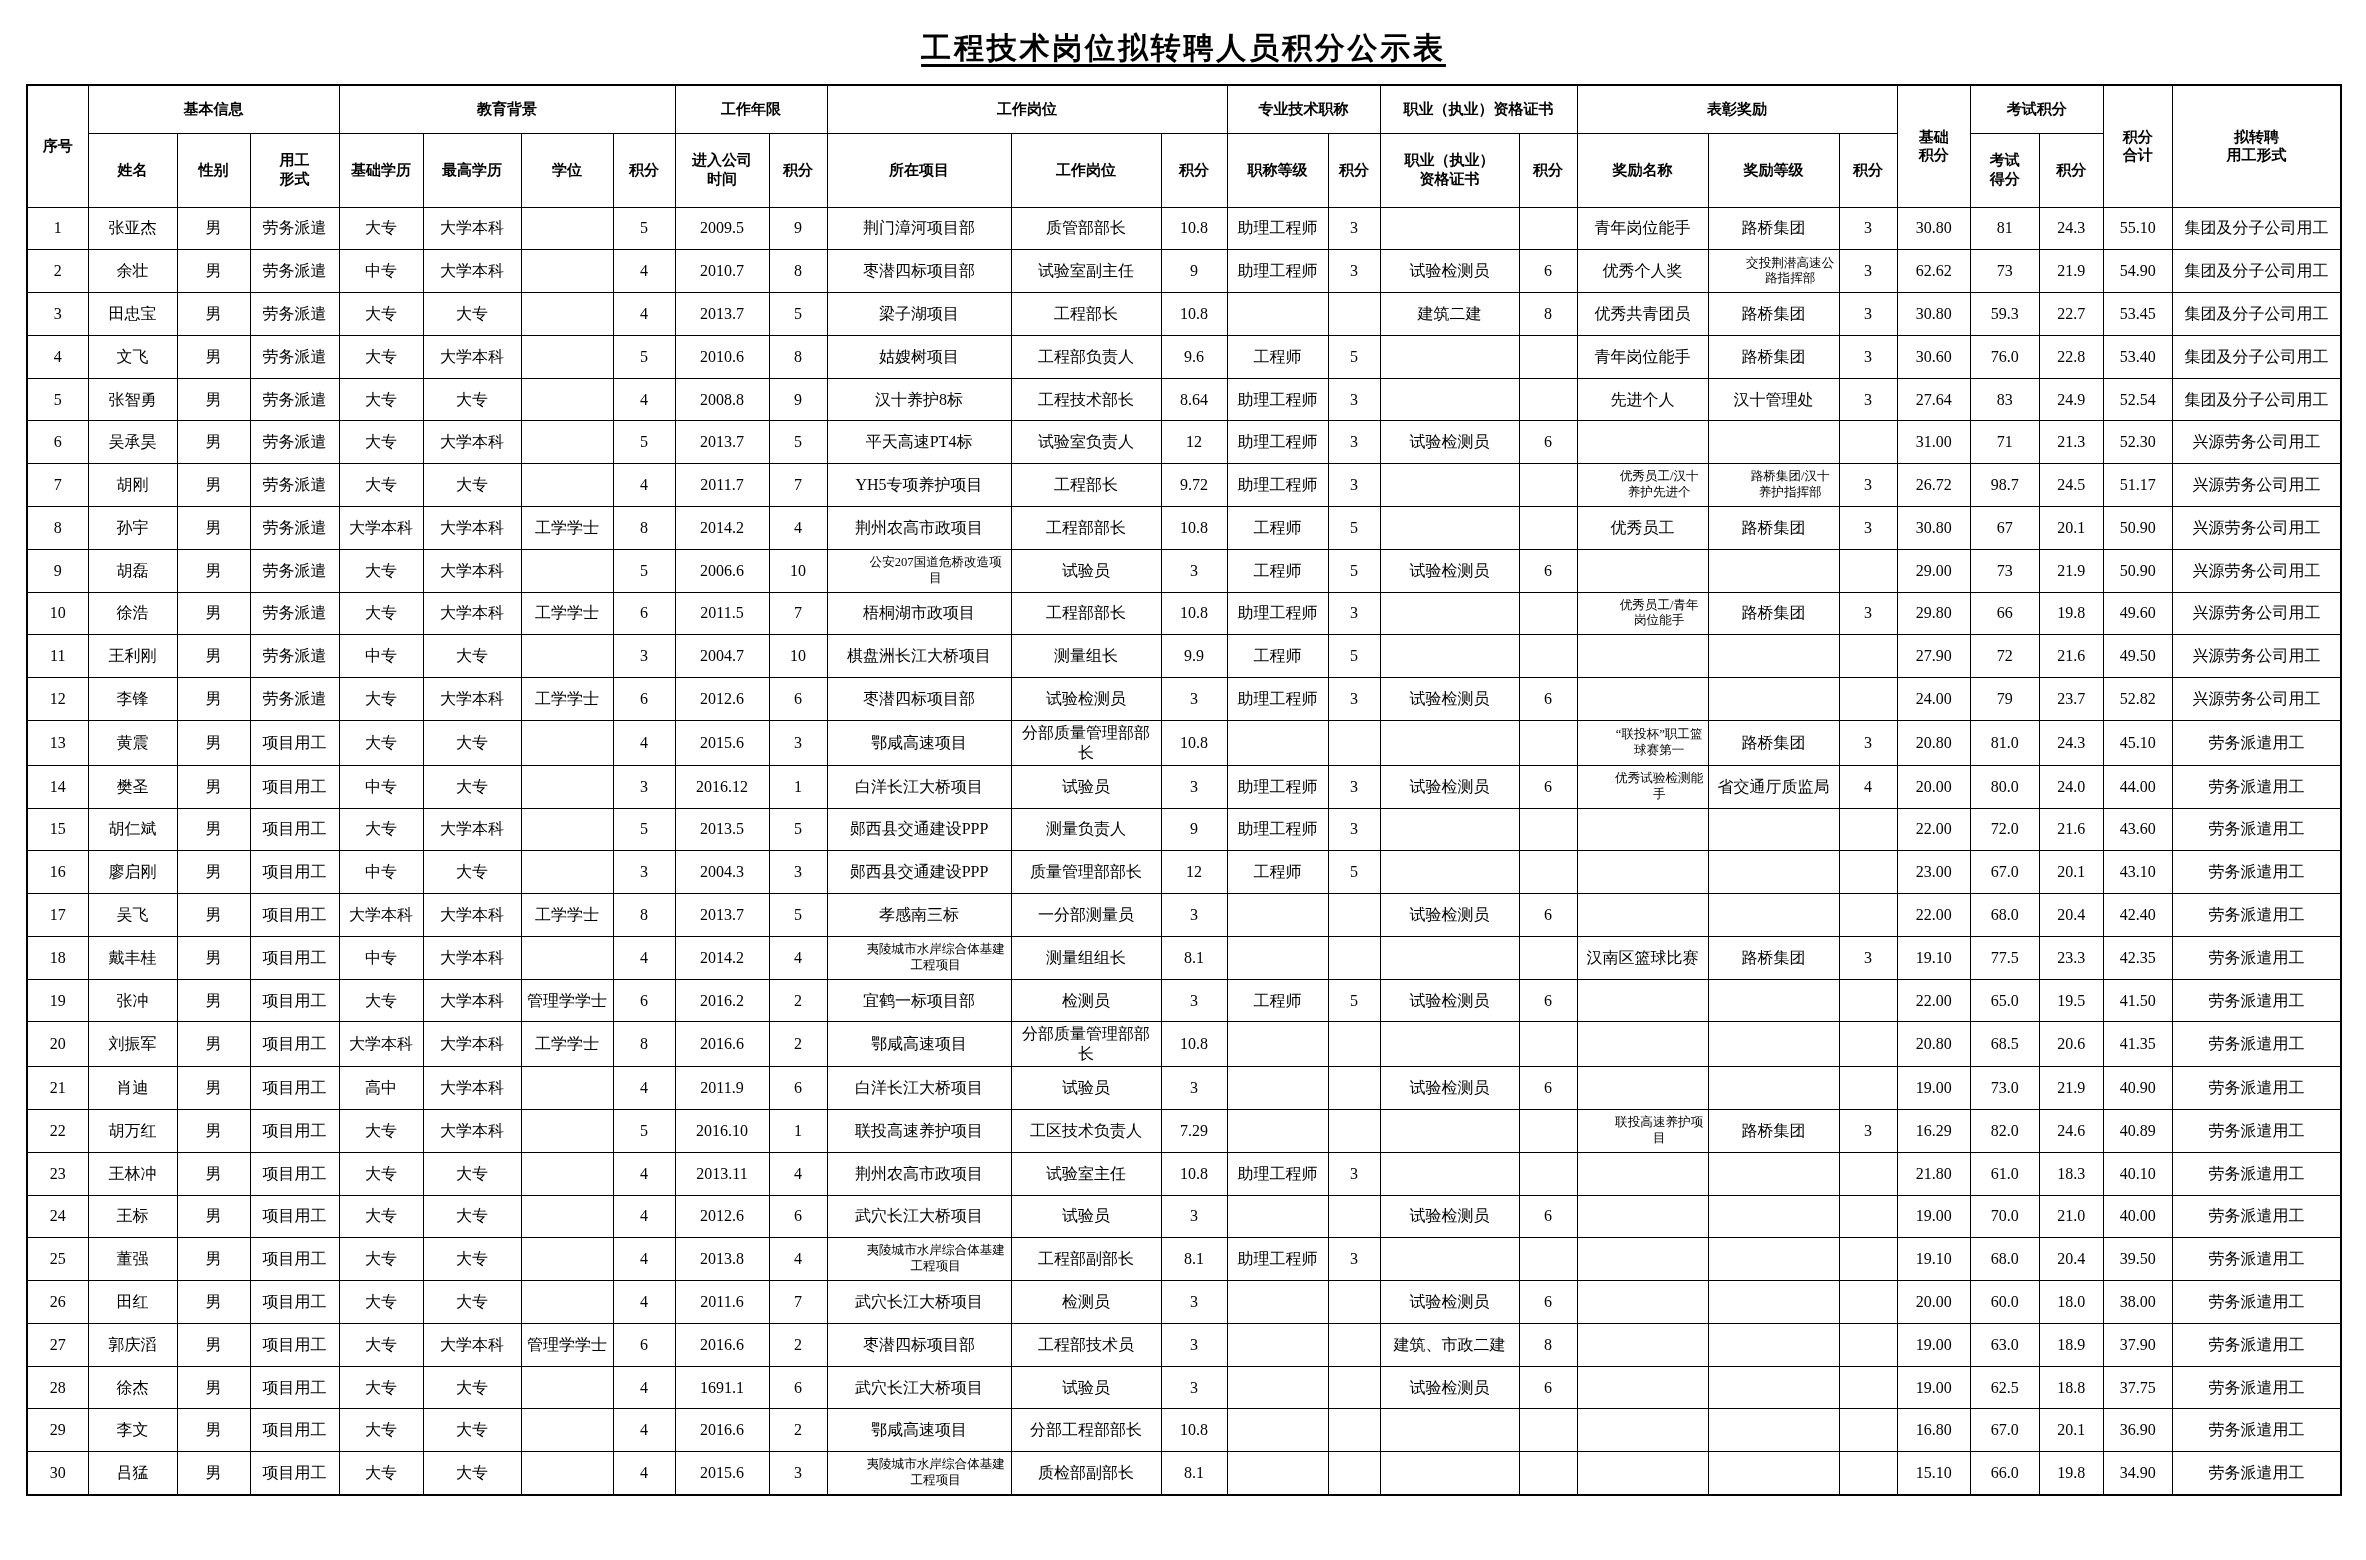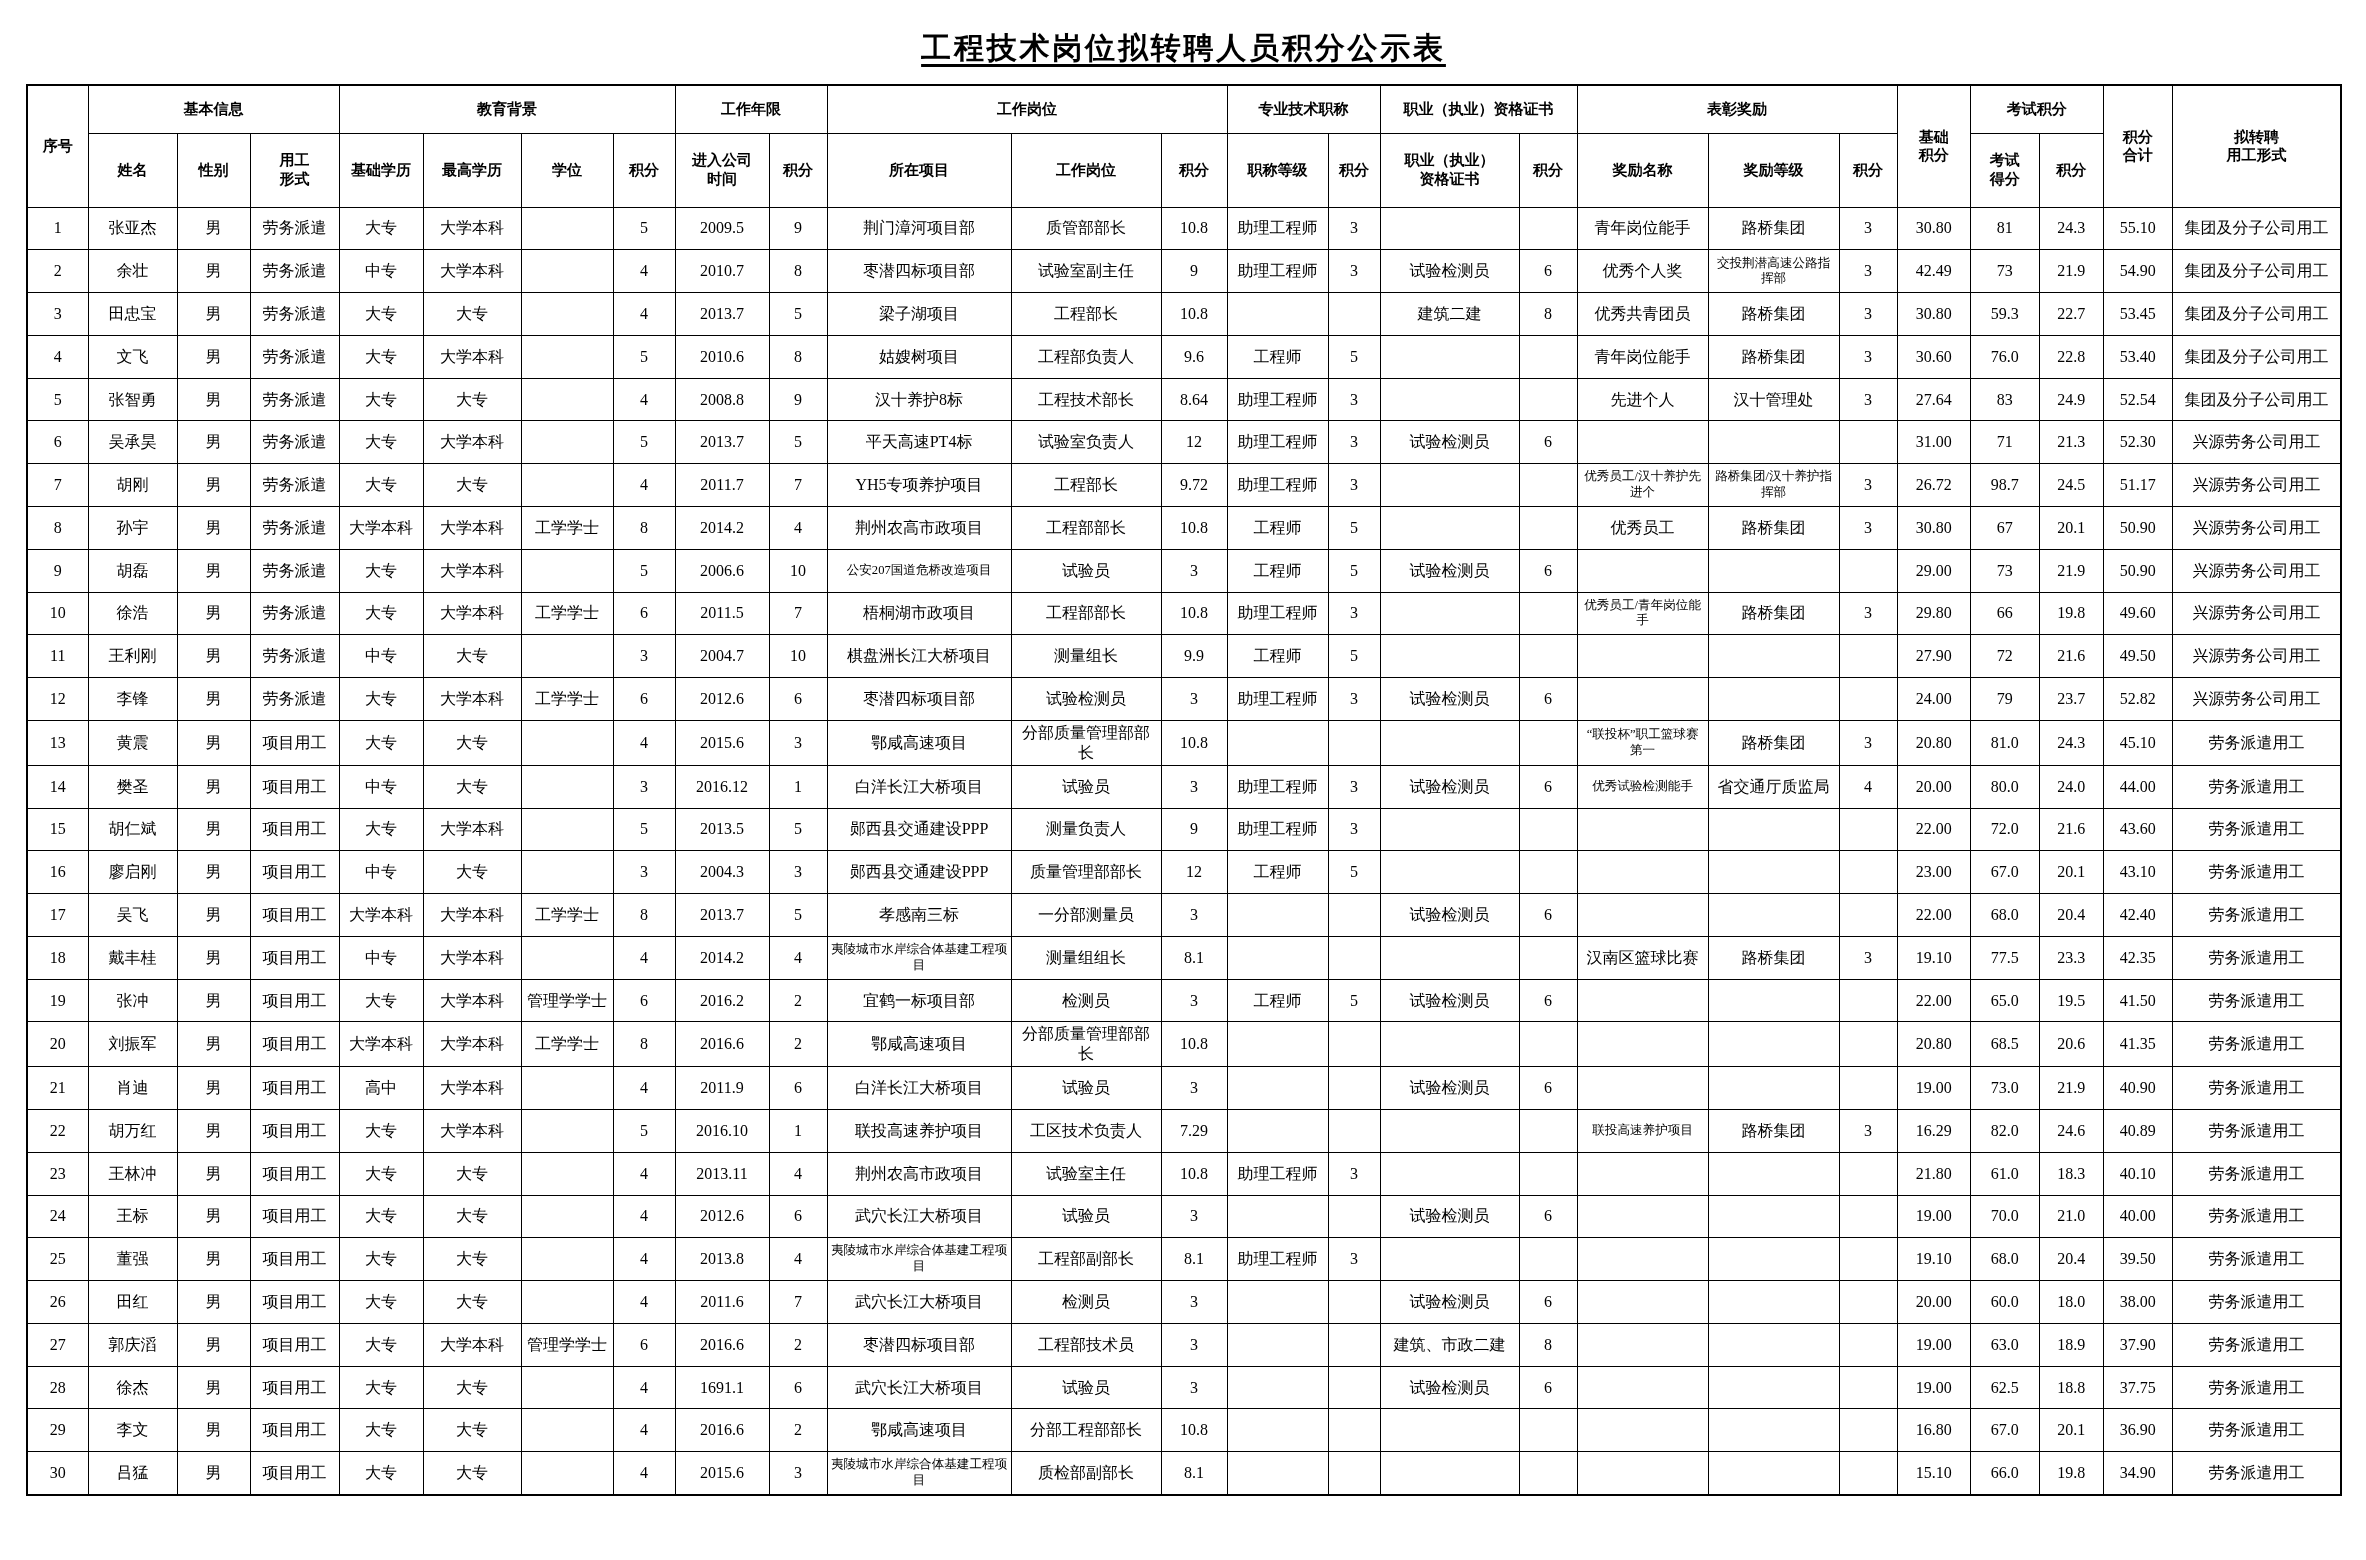--- a/index.html
+++ b/index.html
@@ -42,21 +42,21 @@
     overflow: hidden;
   }
   .score-table thead th {
     font-weight: bold;
     font-size: 15px;
     white-space: pre-line;
   }
   .score-table thead tr:nth-child(1) th { height: 43px; }
   .score-table thead tr:nth-child(2) th { height: 69px; }
   .score-table tbody td { height: 38px; }
-  .score-table td.sm { font-size: 12.6px; }
+  .score-table td.sm { font-size: 12.6px; padding-left: 36px; }
 </style>
 </head>
 <body>
 
 <div class="page">
   <h1 class="doc-title">工程技术岗位拟转聘人员积分公示表</h1>
 
   <table class="score-table">
     <colgroup>
       <col style="width:61px">
@@ -173,21 +173,21 @@
           <td>枣潜四标项目部</td>
           <td>试验室副主任</td>
           <td>9</td>
           <td>助理工程师</td>
           <td>3</td>
           <td>试验检测员</td>
           <td>6</td>
           <td>优秀个人奖</td>
           <td class="sm">交投荆潜高速公路指挥部</td>
           <td>3</td>
-          <td>42.49</td>
+          <td>62.62</td>
           <td>73</td>
           <td>21.9</td>
           <td>54.90</td>
           <td>集团及分子公司用工</td>
         </tr>
         <tr>
           <td>3</td>
           <td>田忠宝</td>
           <td>男</td>
           <td>劳务派遣</td>

